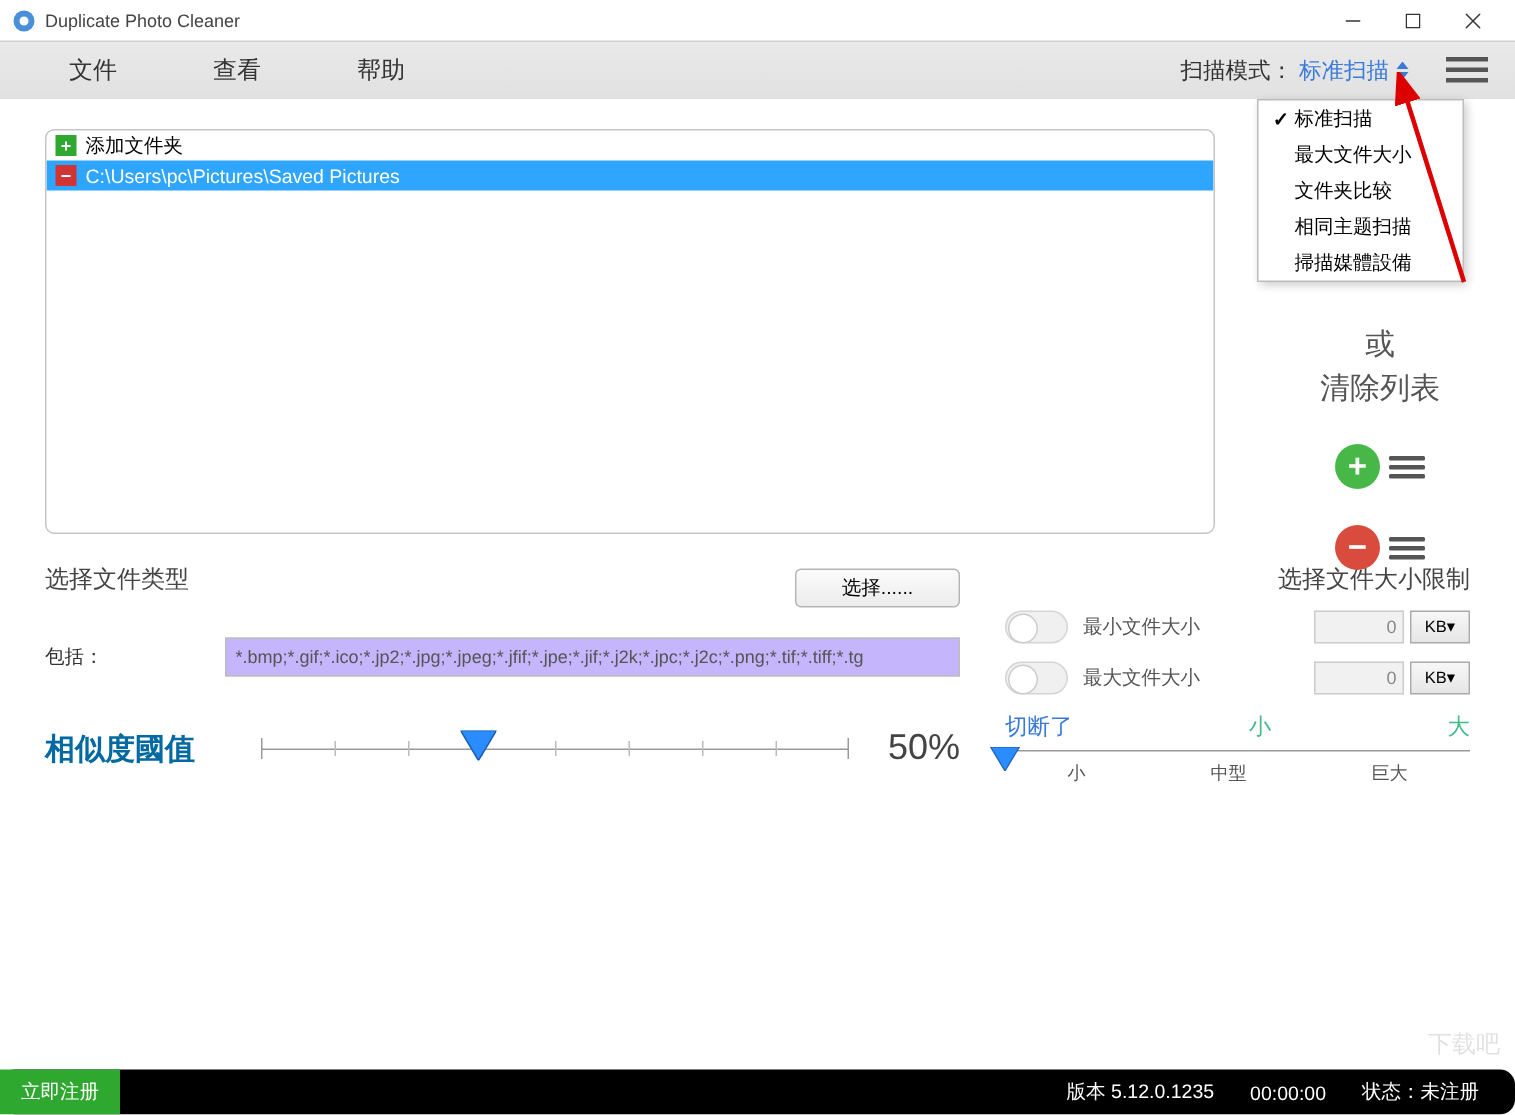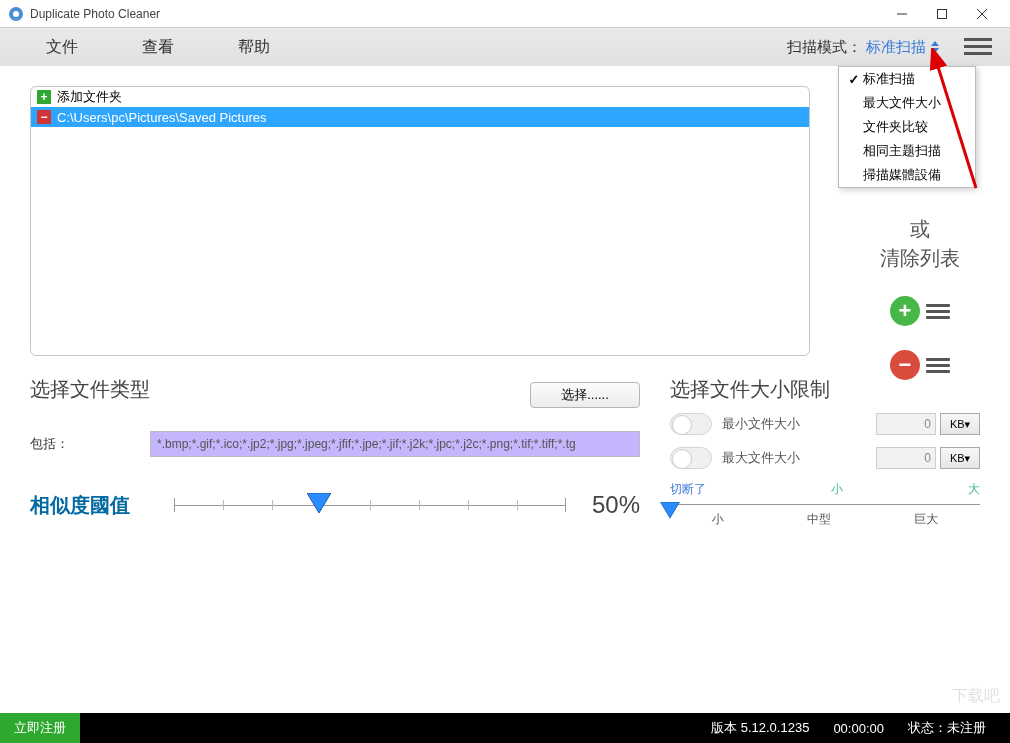--- a/index.html
+++ b/index.html
@@ -47,21 +47,21 @@
   .circle-icon.green { background: #47b747; }
   .circle-icon.red { background: #d94b3c; }
   .list-lines { width: 24px; }
   .list-lines div { height: 3px; background: #555; margin: 3px 0; border-radius: 1px; }
 
   
   .lower { display: flex; margin-top: 20px; }
   .lower-left { width: 610px; }
   .lower-right { flex: 1; margin-left: 30px; }
 
-  .section-title { font-size: 20px; color: #444; margin-bottom: 10px; }
+  .section-title { font-size: 16px; color: #444; margin-bottom: 10px; text-align: right; }
   .select-btn { width: 110px; height: 26px; border: 1px solid #b5b5b5; border-radius: 4px; background: linear-gradient(#fbfbfb,#ececec); font-size: 13px; cursor: pointer; }
   .filetype-row { display: flex; align-items: center; justify-content: space-between; }
 
   .include-row { display: flex; align-items: center; margin-top: 18px; font-size: 13px; color: #333; }
   .include-row .lbl { width: 120px; }
   .include-input { flex: 1; height: 26px; border: 1px solid #bcbcbc; background: #c4b5fd; padding: 0 6px; font-size: 12px; color: #555; }
 
   .slider-row { display: flex; align-items: center; margin-top: 34px; }
   .slider-row .lbl { width: 130px; font-size: 20px; color: #0369a1; font-weight: bold; }
   .slider-track { position: relative; flex: 1; margin: 0 14px; }
@@ -72,32 +72,32 @@
   .slider-handle { position:absolute; top:-12px; }
   .pct-val { font-size: 24px; color: #444; width: 60px; text-align: right; }
 
   .size-row { display: flex; align-items: center; font-size: 13px; margin-bottom: 12px; }
   .toggle { width: 42px; height: 22px; background: #f0f0f0; border: 1px solid #d5d5d5; border-radius: 11px; margin-right: 10px; position: relative; cursor: pointer; }
   .toggle::after { content:''; width:18px; height:18px; background:#fff; border:1px solid #ccc; border-radius:50%; position:absolute; top:1px; left:1px; }
   .size-row .lbl { flex: 1; color: #555; }
   .size-input { width: 60px; height: 22px; border: 1px solid #ccc; background: #f1f1f1; text-align: right; padding: 0 4px; font-size: 12px; color: #888; margin-right: 4px; }
   .unit-sel { width: 40px; height: 22px; border: 1px solid #aaa; background: linear-gradient(#f7f7f7,#e6e6e6); font-size: 11px; text-align: center; line-height: 20px; cursor: pointer; }
 
-  .size-slider-labels { display: flex; justify-content: space-between; font-size: 12px; color: #4b8; margin-top: 8px; }
+  .size-slider-labels { display: flex; justify-content: space-between; font-size: 15px; color: #4b8; margin-top: 8px; }
   .size-slider-labels span:first-child { color:#3a7ad9; }
   .size-slider { position: relative; margin-top: 6px; }
   .size-slider-line { height:1px; background:#999; }
   .size-slider-bottom-labels { display:flex; justify-content:space-around; font-size:12px; color:#555; margin-top:6px; }
 
   
   .startbtn-wrap { display:flex; justify-content:center; margin-top: 24px; }
   .startbtn { width: 370px; height: 66px; border-radius: 33px; background: linear-gradient(#68e25a,#3ec53a); border: 1px solid #3aa836; box-shadow: 0 4px 10px rgba(0,0,0,0.25), inset 0 1px 0 rgba(255,255,255,0.4); color: #fff; font-size: 28px; font-weight: bold; cursor: pointer; }
 
   
-  .footer { position: absolute; bottom: 0; left: 0; right: 0; height: 30px; background: #000; color: #fff; display: flex; align-items: center; font-size: 13px; }
+  .footer { position: absolute; bottom: 0; left: 0; right: 0; height: 30px; background: #000; color: #fff; display: flex; align-items: center; font-size: 13px; border-radius: 10px; }
   .footer .regbtn { background: #2fa82f; height: 30px; padding: 0 14px; display: flex; align-items: center; cursor: pointer; }
   .footer .spacer { flex: 1; }
   .footer .seg { margin-right: 24px; }
 
   
   .watermark { position:absolute; right:10px; bottom:36px; font-size:16px; color:rgba(0,0,0,0.12); pointer-events:none;text-align:right; }
 
   svg.tri-handle { display:block; }
 </style>
 </head>

